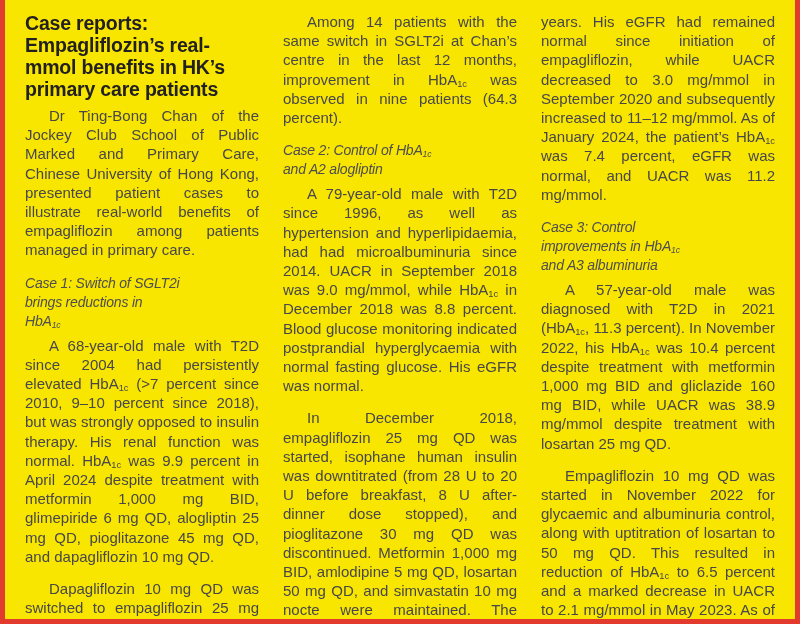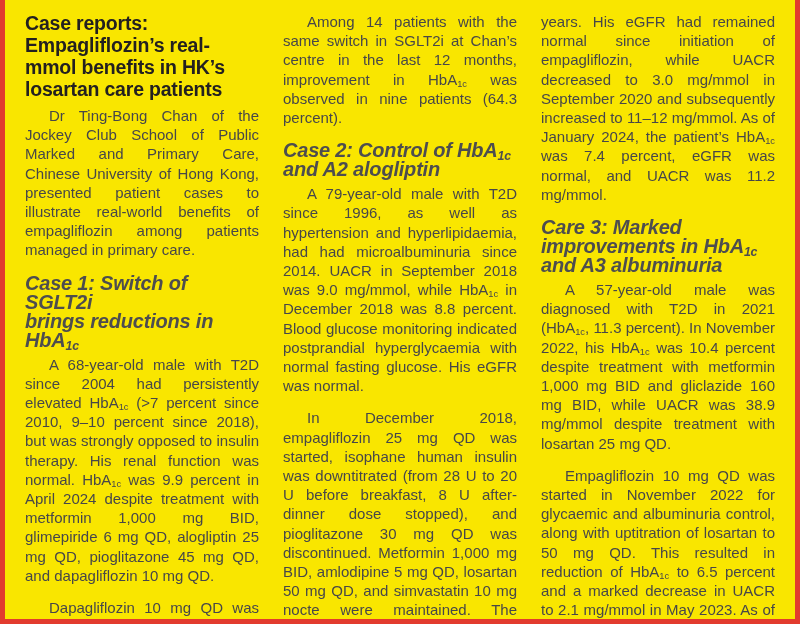--- a/index.html
+++ b/index.html
@@ -34,23 +34,23 @@
   .title {
     font-size: 19.5px;
     line-height: 22px;
     font-weight: bold;
     color: var(--ink-title);
     letter-spacing: -0.2px;
     margin-bottom: 6px;
   }
 
   .case-heading {
-    font-size: 20px;
+    font-size: 14px;
     line-height: 19px;
-    font-weight: bold;
+    font-weight: normal;
     font-style: italic;
     color: var(--ink-heading);
     letter-spacing: -0.2px;
     margin-top: 14px;
     margin-bottom: 5px;
   }
 
   .body {
     font-size: 15px;
     line-height: 19.2px;
@@ -70,21 +70,21 @@
 </head>
 <body>
 
 <div class="page">
 
   <div class="col">
     <h1 class="title">
         <div>Case reports:</div>
         <div>Empagliflozin’s real-</div>
         <div>mmol benefits in HK’s</div>
-        <div>losartan care patients</div>
+        <div>primary care patients</div>
       </h1>
     <p class="body indent">Dr Ting-Bong Chan of the Jockey Club School of Public Marked and Primary Care, Chinese University of Hong Kong, presented patient cases to illustrate real-world benefits of empagliflozin among patients managed in primary care.</p>
     <h2 class="case-heading">
         <div>Case 1: Switch of SGLT2i</div>
         <div>brings reductions in</div>
         <div>HbA<sub>1c</sub></div>
       </h2>
     <p class="body indent">A 68-year-old male with T2D since 2004 had persistently elevated HbA<sub>1c</sub> (&gt;7 percent since 2010, 9–10 percent since 2018), but was strongly opposed to insulin therapy. His renal function was normal. HbA<sub>1c</sub> was 9.9 percent in April 2024 despite treatment with metformin 1,000 mg BID, glimepiride 6 mg QD, alogliptin 25 mg QD, pioglitazone 45 mg QD, and dapagliflozin 10 mg QD.</p>
     <p class="body indent">Dapagliflozin 10 mg QD was switched to empagliflozin 25 mg QD in May 2024. This resulted in a decrease in HbA<sub>1c</sub> to 8.9 percent in July 2024.</p>
   </div>
@@ -95,21 +95,21 @@
         <div>Case 2: Control of HbA<sub>1c</sub></div>
         <div>and A2 alogliptin</div>
       </h2>
     <p class="body indent">A 79-year-old male with T2D since 1996, as well as hypertension and hyperlipidaemia, had had microalbuminuria since 2014. UACR in September 2018 was 9.0 mg/mmol, while HbA<sub>1c</sub> in December 2018 was 8.8 percent. Blood glucose monitoring indicated postprandial hyperglycaemia with normal fasting glucose. His eGFR was normal.</p>
     <p class="body indent">In December 2018, empagliflozin 25 mg QD was started, isophane human insulin was downtitrated (from 28 U to 20 U before breakfast, 8 U after-dinner dose stopped), and pioglitazone 30 mg QD was discontinued. Metformin 1,000 mg BID, amlodipine 5 mg QD, losartan 50 mg QD, and simvastatin 10 mg nocte were maintained. The medication adjustment resulted in gradual reduction in HbA<sub>1c</sub> to 7.4 percent and weight loss of 5 kg over 1.5</p>
   </div>
 
   <div class="col">
     <p class="body">years. His eGFR had remained normal since initiation of empagliflozin, while UACR decreased to 3.0 mg/mmol in September 2020 and subsequently increased to 11–12 mg/mmol. As of January 2024, the patient’s HbA<sub>1c</sub> was 7.4 percent, eGFR was normal, and UACR was 11.2 mg/mmol.</p>
     <h2 class="case-heading">
-        <div>Care 3: Marked</div>
+        <div>Case 3: Control</div>
         <div>improvements in HbA<sub>1c</sub></div>
         <div>and A3 albuminuria</div>
       </h2>
     <p class="body indent">A 57-year-old male was diagnosed with T2D in 2021 (HbA<sub>1c</sub>, 11.3 percent). In November 2022, his HbA<sub>1c</sub> was 10.4 percent despite treatment with metformin 1,000 mg BID and gliclazide 160 mg BID, while UACR was 38.9 mg/mmol despite treatment with losartan 25 mg QD.</p>
     <p class="body indent">Empagliflozin 10 mg QD was started in November 2022 for glycaemic and albuminuria control, along with uptitration of losartan to 50 mg QD. This resulted in reduction of HbA<sub>1c</sub> to 6.5 percent and a marked decrease in UACR to 2.1 mg/mmol in May 2023. As of September 2024, the patient’s HbA<sub>1c</sub> was 6.4 percent and UACR was &lt;1.9 mg/mmol.</p>
   </div>
 
 </div>
 
 </body></html>

